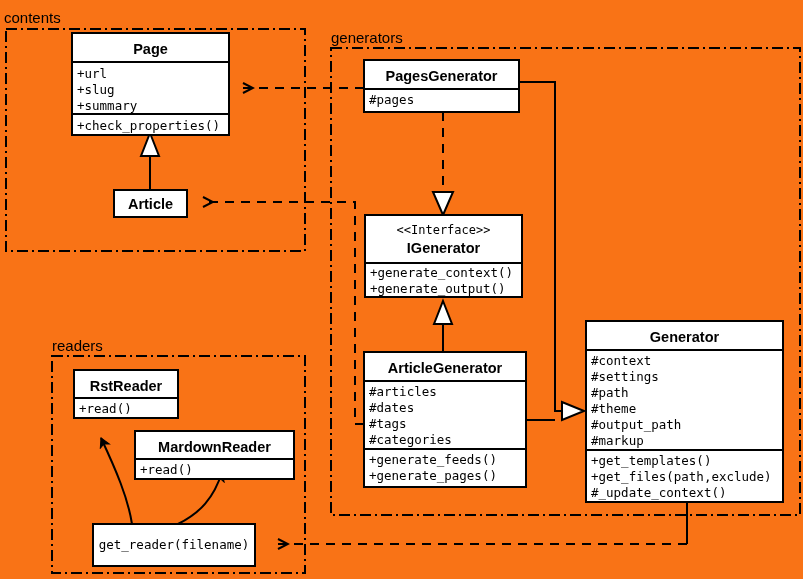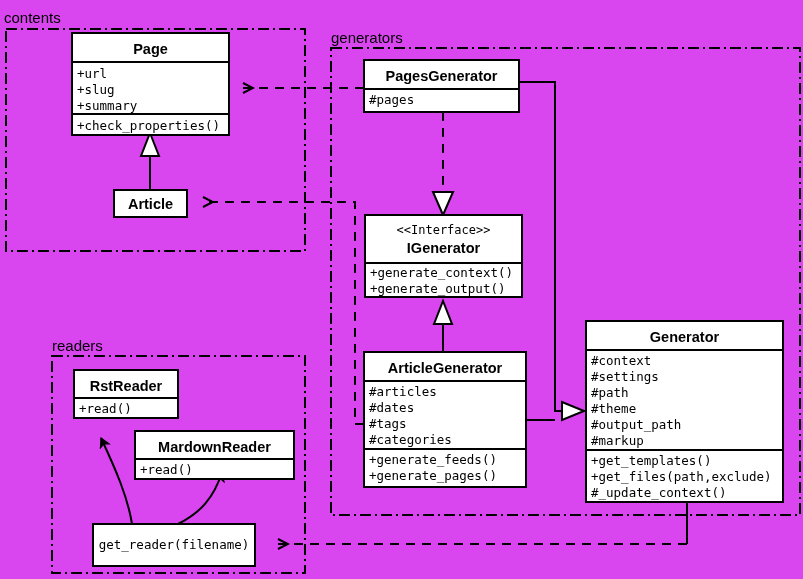--- a/index.html
+++ b/index.html
@@ -4,21 +4,21 @@
 <style>
   html, body {
     margin: 0;
     padding: 0;
     background: #ffffff;
   }
   #canvas {
     position: relative;
     width: 803px;
     height: 579px;
-    background: #d946ef;
+    background: #f97316;
     overflow: hidden;
     font-family: "Liberation Sans", sans-serif;
   }
   svg.layer {
     position: absolute;
     left: 0;
     top: 0;
     width: 803px;
     height: 579px;
   }

